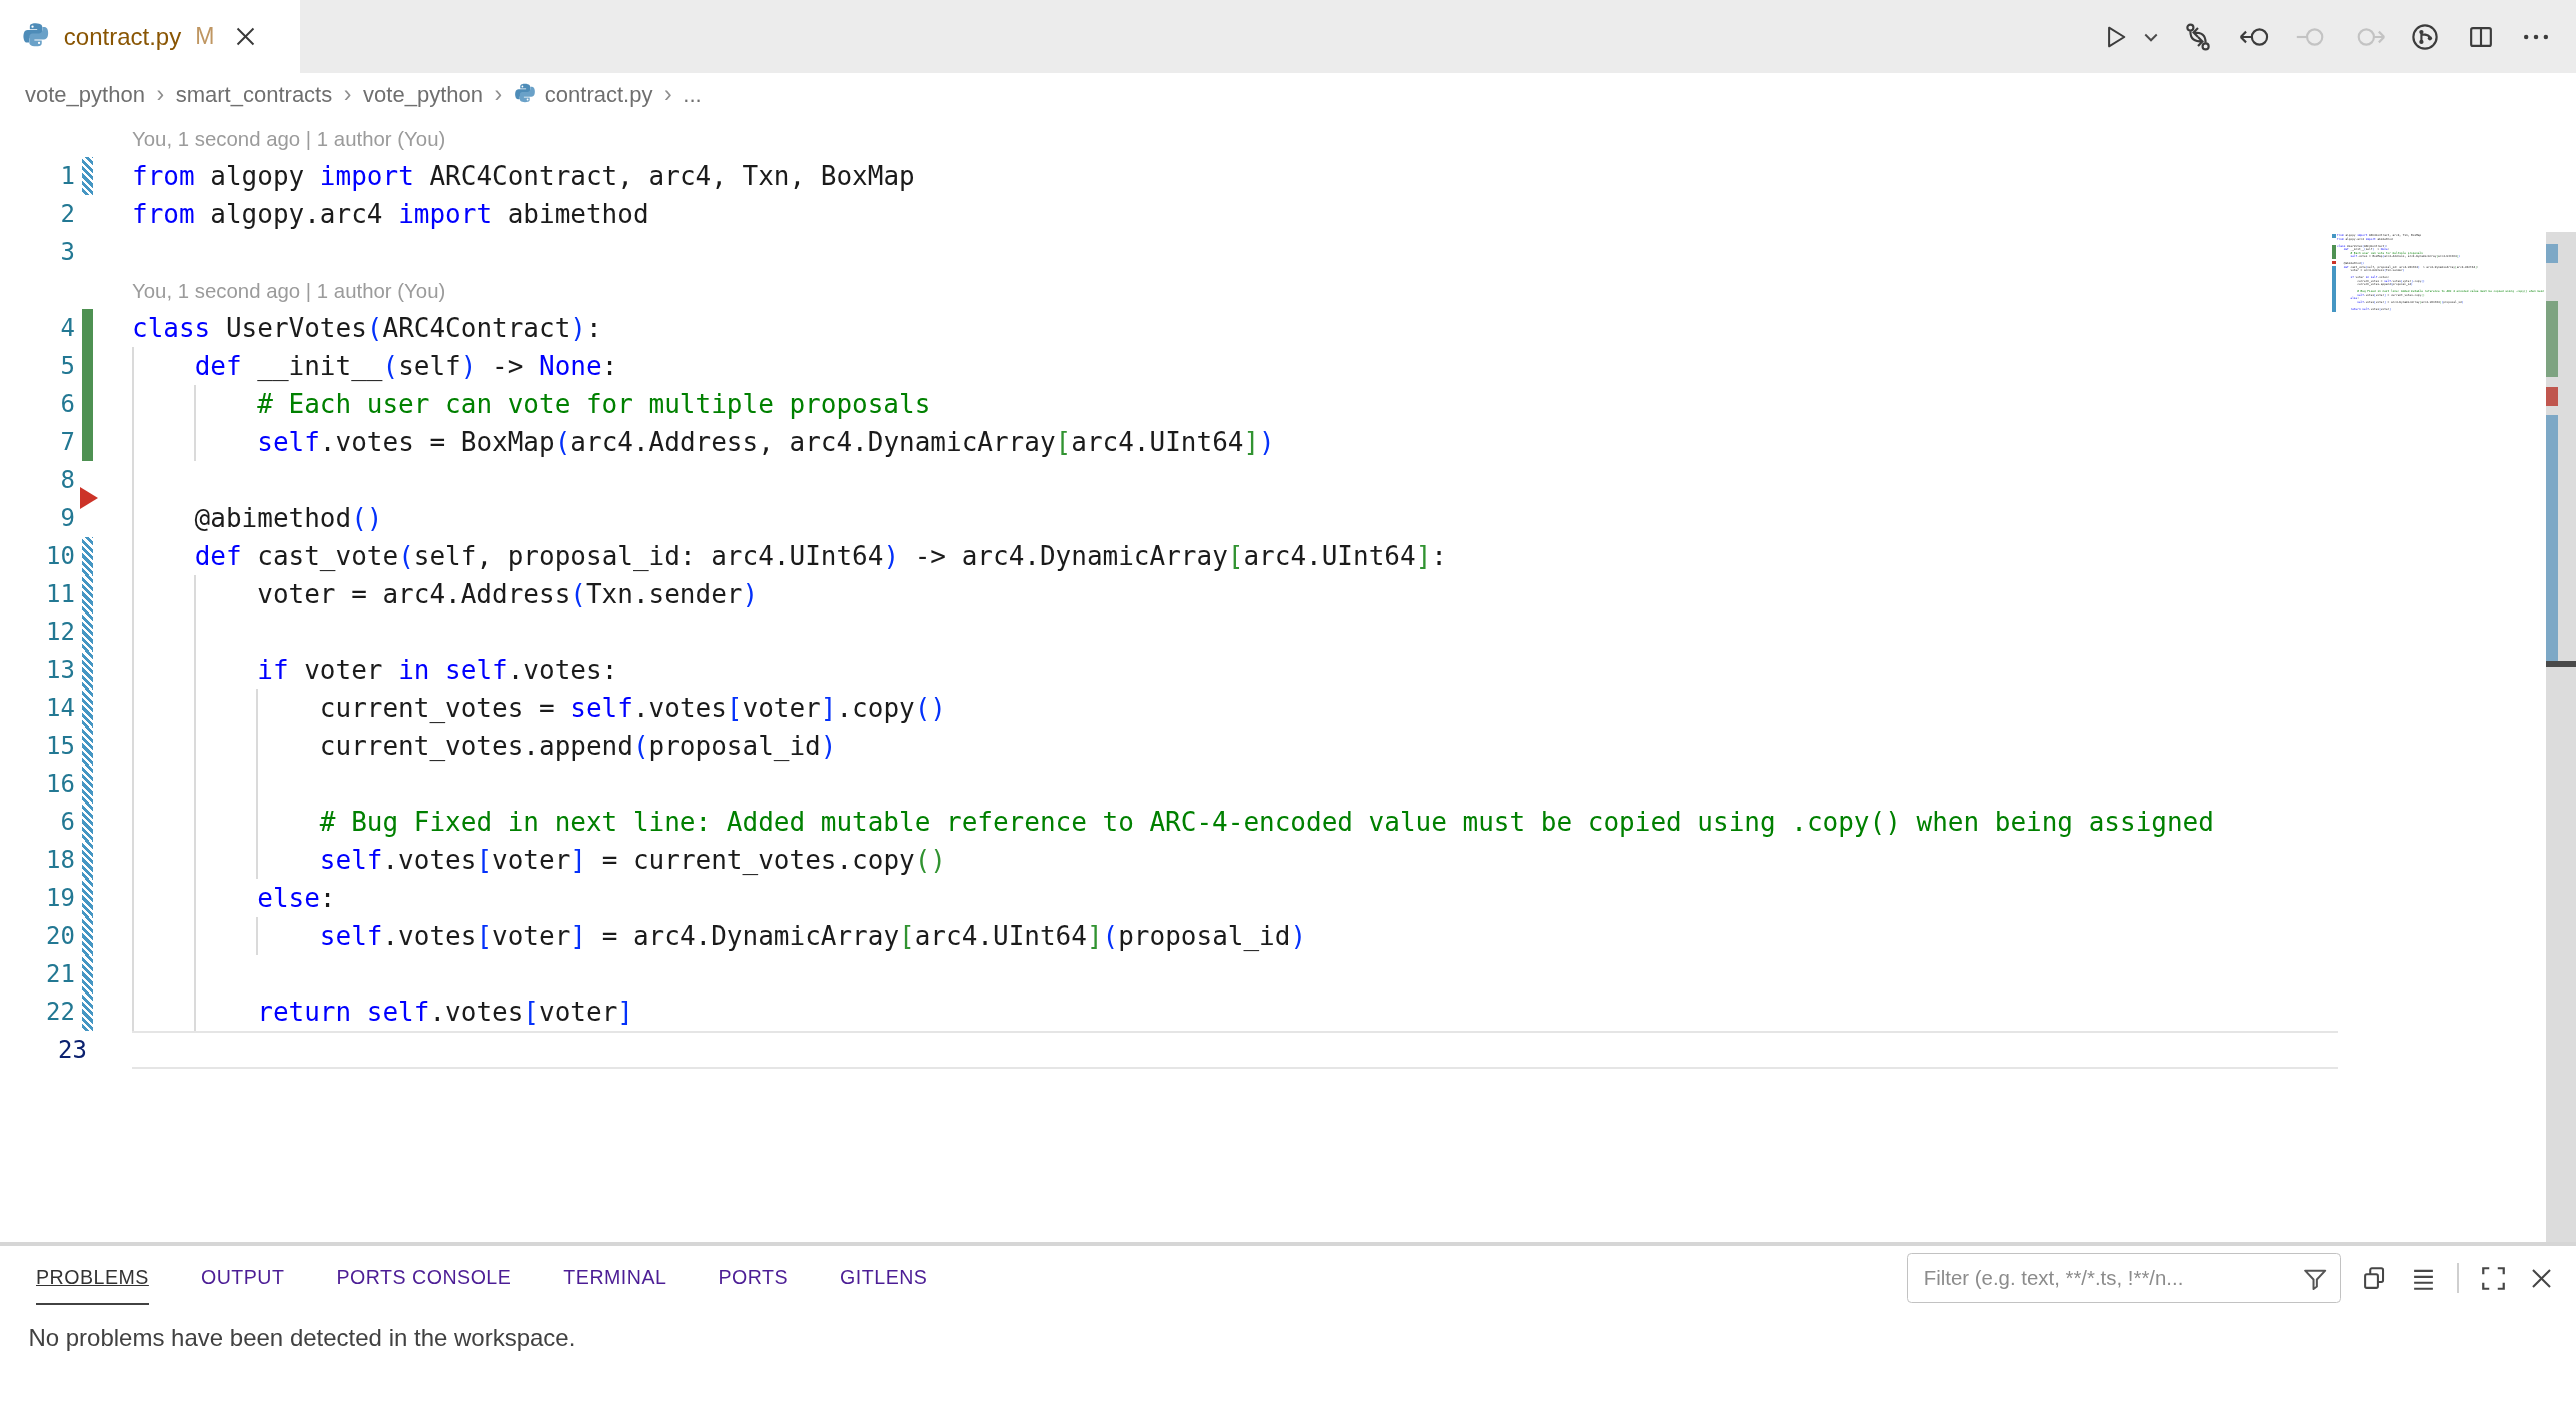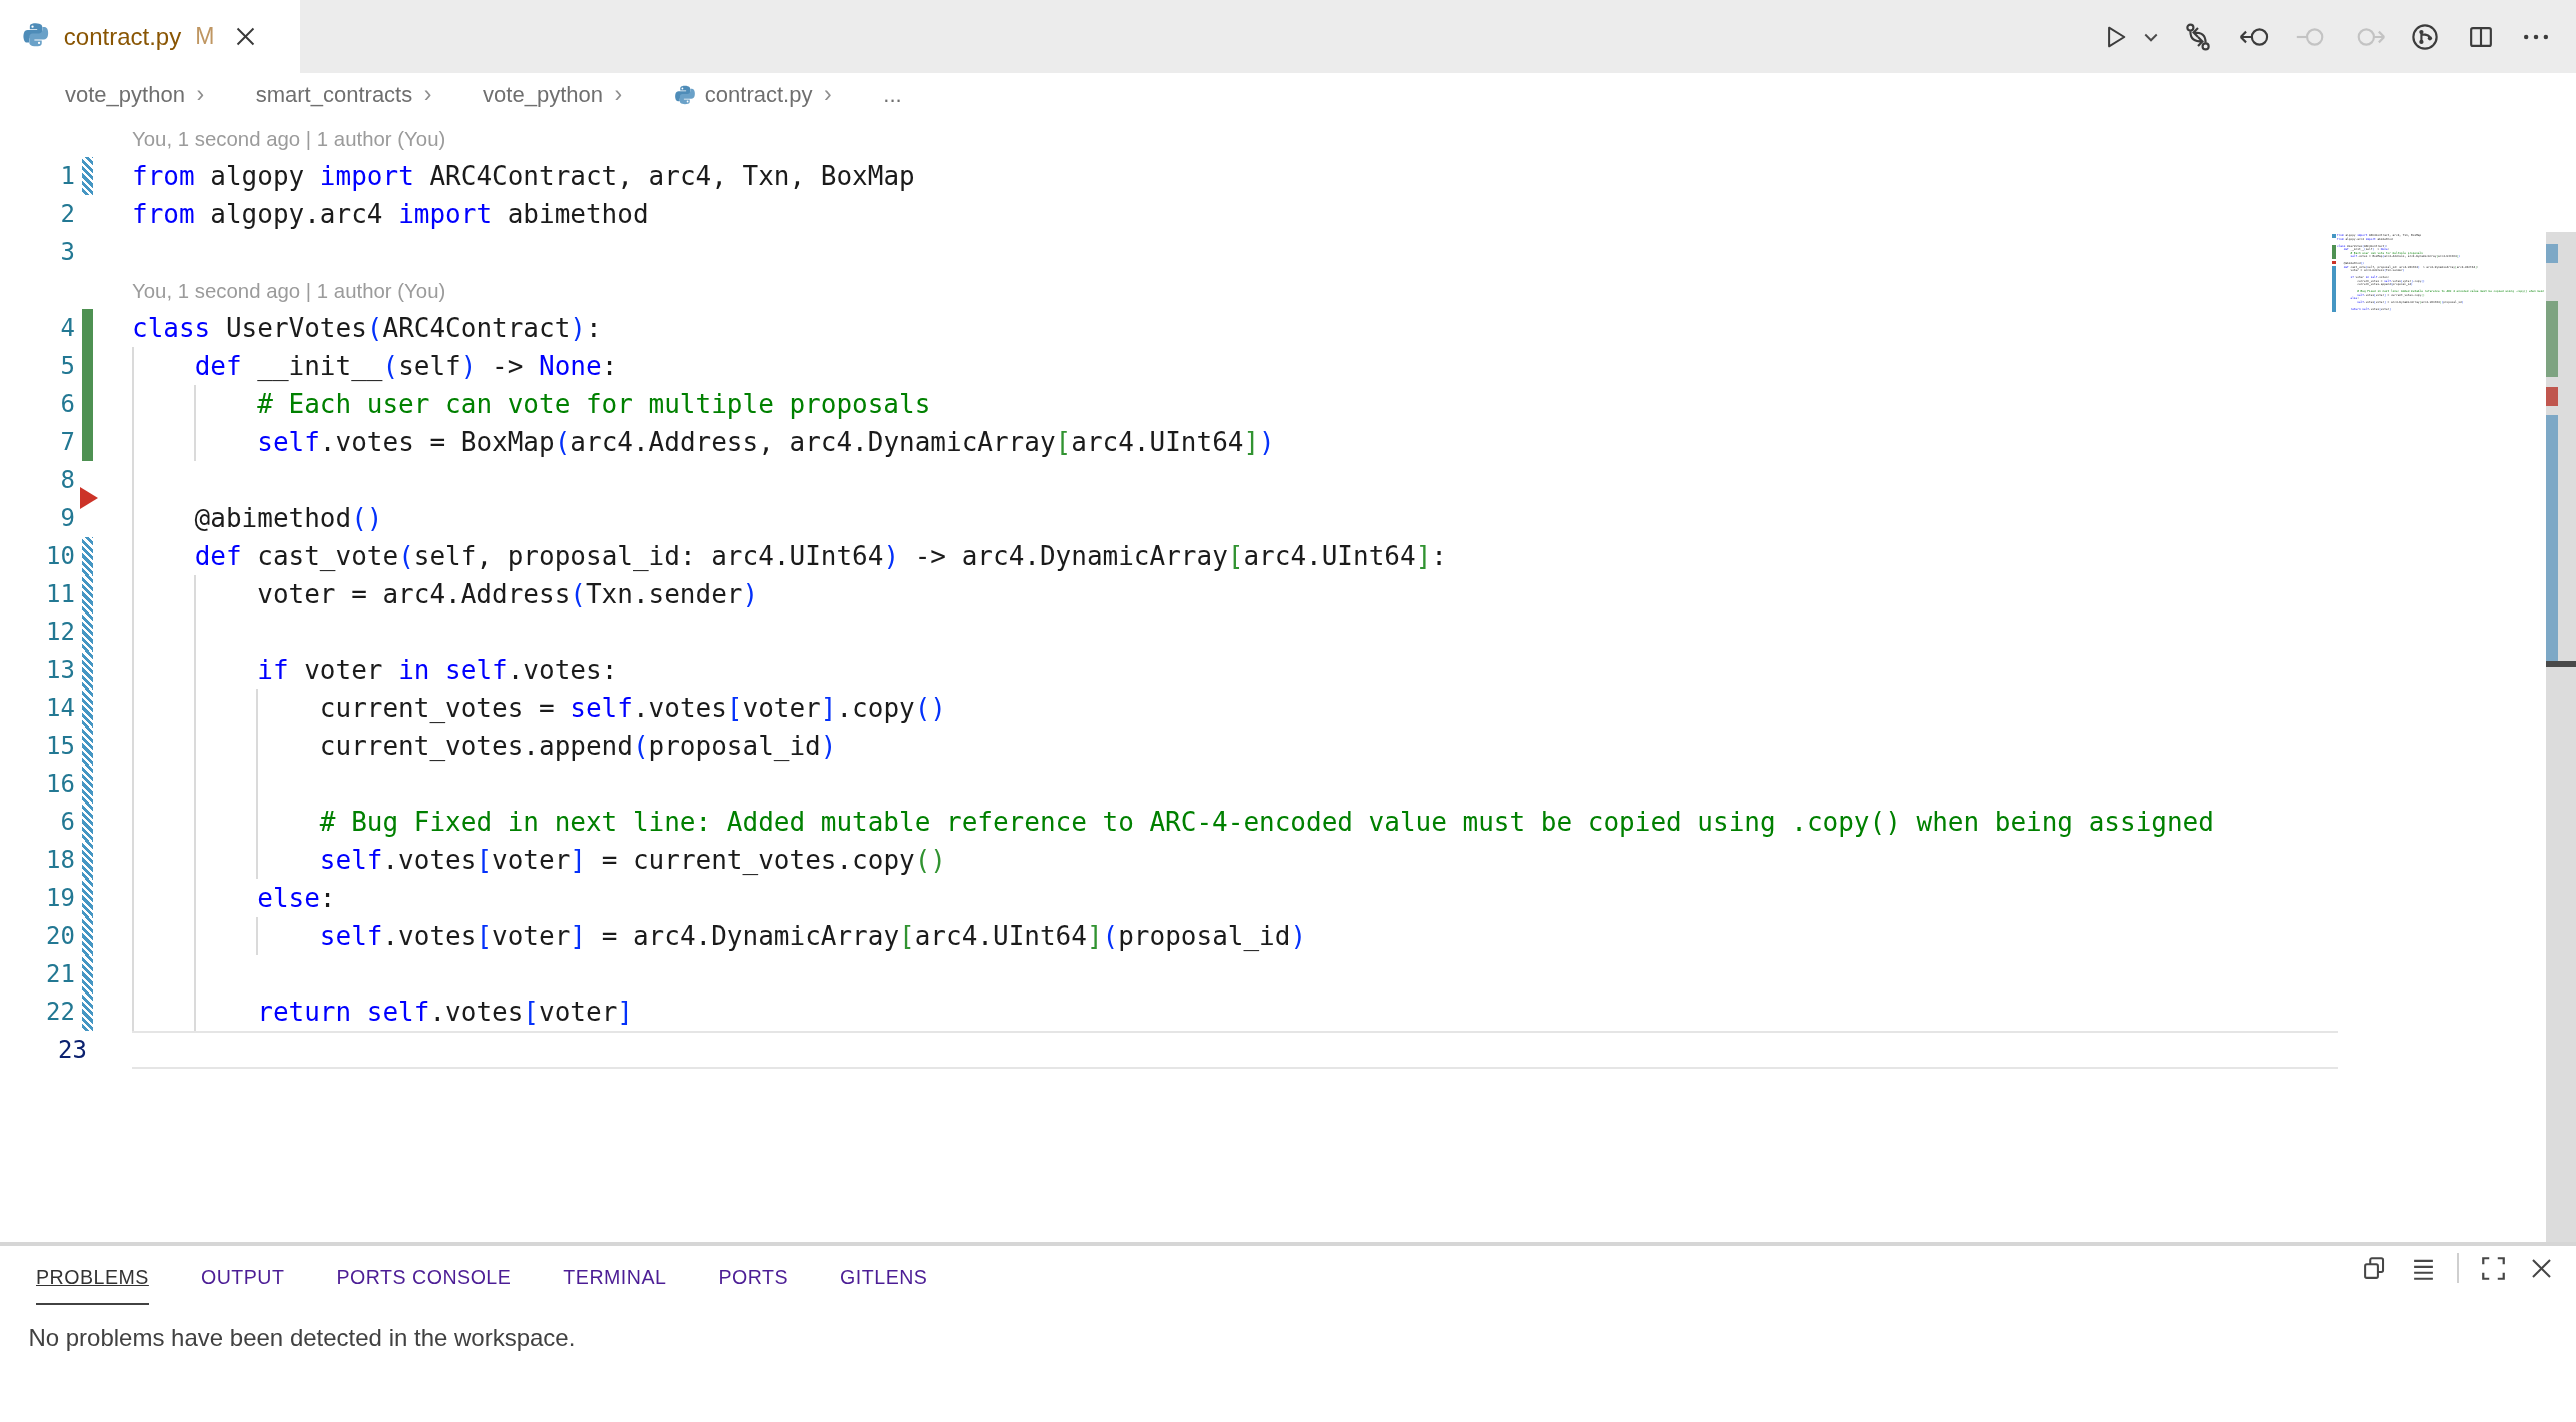--- a/index.html
+++ b/index.html
@@ -11,21 +11,21 @@
   .tab{width:300px;height:73px;background:#ffffff;display:flex;align-items:center;padding-left:22px;box-sizing:border-box;}
   .tab-title{font-size:24px;color:var(--tab-fg,#895503);margin-left:14.2px;}
   .tab-badge{font-size:23px;color:var(--badge-fg,#bf9662);margin-left:14.2px;font-weight:500;}
   .tab-close{margin-left:19.6px;display:flex;align-items:center;}
   .toolbar{position:absolute;right:23px;top:0;height:73px;display:flex;align-items:center;gap:21.3px;}
   .tbico{display:flex;align-items:center;justify-content:center;}
 
   
   .breadcrumb{position:absolute;left:0;top:73px;width:2576px;height:43px;background:#fff;
     display:flex;align-items:center;padding-left:25px;box-sizing:border-box;font-size:22px;color:#6f6f6f;}
-  .crumb{display:flex;align-items:center;margin-left:40px;}
+  .crumb{display:flex;align-items:flex-start;}
   .crumb-sep{color:#8f8f8f;margin:0 11.6px;font-size:23px;}
   .crumb .ico{margin-right:9px;display:flex;}
 
   
   .editor{position:absolute;left:0;top:116px;width:2576px;height:1126px;background:#fff;overflow:hidden;}
   #rows{position:absolute;left:0;top:2.7px;right:0;}
   .row{position:relative;height:38px;}
   .num{position:absolute;left:0;top:0;width:75px;text-align:right;font-family:"DejaVu Sans Mono",monospace;
     font-size:24px;line-height:38px;color:var(--lnum,#237893);}
   .num.active{color:var(--lnum-active,#0b216f);margin-left:12px;}
@@ -388,20 +388,28 @@
     <div class="panel-header">
       <div class="panel-tabs" id="panel-tabs">
           <div class="panel-tab active">PROBLEMS</div>
           <div class="panel-tab">OUTPUT</div>
           <div class="panel-tab">PORTS CONSOLE</div>
           <div class="panel-tab">TERMINAL</div>
           <div class="panel-tab">PORTS</div>
           <div class="panel-tab">GITLENS</div>
         </div>
       <div class="panel-actions">
+        <div class="filter-box">
+          <input type="text" placeholder="Filter (e.g. text, **/*.ts, !**/n..." style="">
+          <span class="pico">
+            <svg viewBox="0 0 34 34" width="28.4" height="28.4">
+                <path d="M5 8h24L19 18.5V27l-4 3V18.5L5 8z" fill="none" stroke="#555" stroke-width="2.4" stroke-linejoin="round"></path>
+              </svg>
+          </span>
+        </div>
         <span class="pico">
           <svg viewBox="0 0 34 34" width="29" height="29" fill="none" stroke="#464646" stroke-width="2.4">
             <rect x="12" y="5" width="15" height="16" rx="2"></rect>
               <rect x="6" y="12" width="15" height="16" rx="2" fill="#ffffff"></rect>
           </svg>
         </span>
         <span class="pico">
           <svg viewBox="0 0 34 34" width="29" height="29" stroke="#464646" stroke-width="2.6">
             <path d="M6 8h22M6 15h22M6 22h22M6 29h22"></path>
           </svg>

